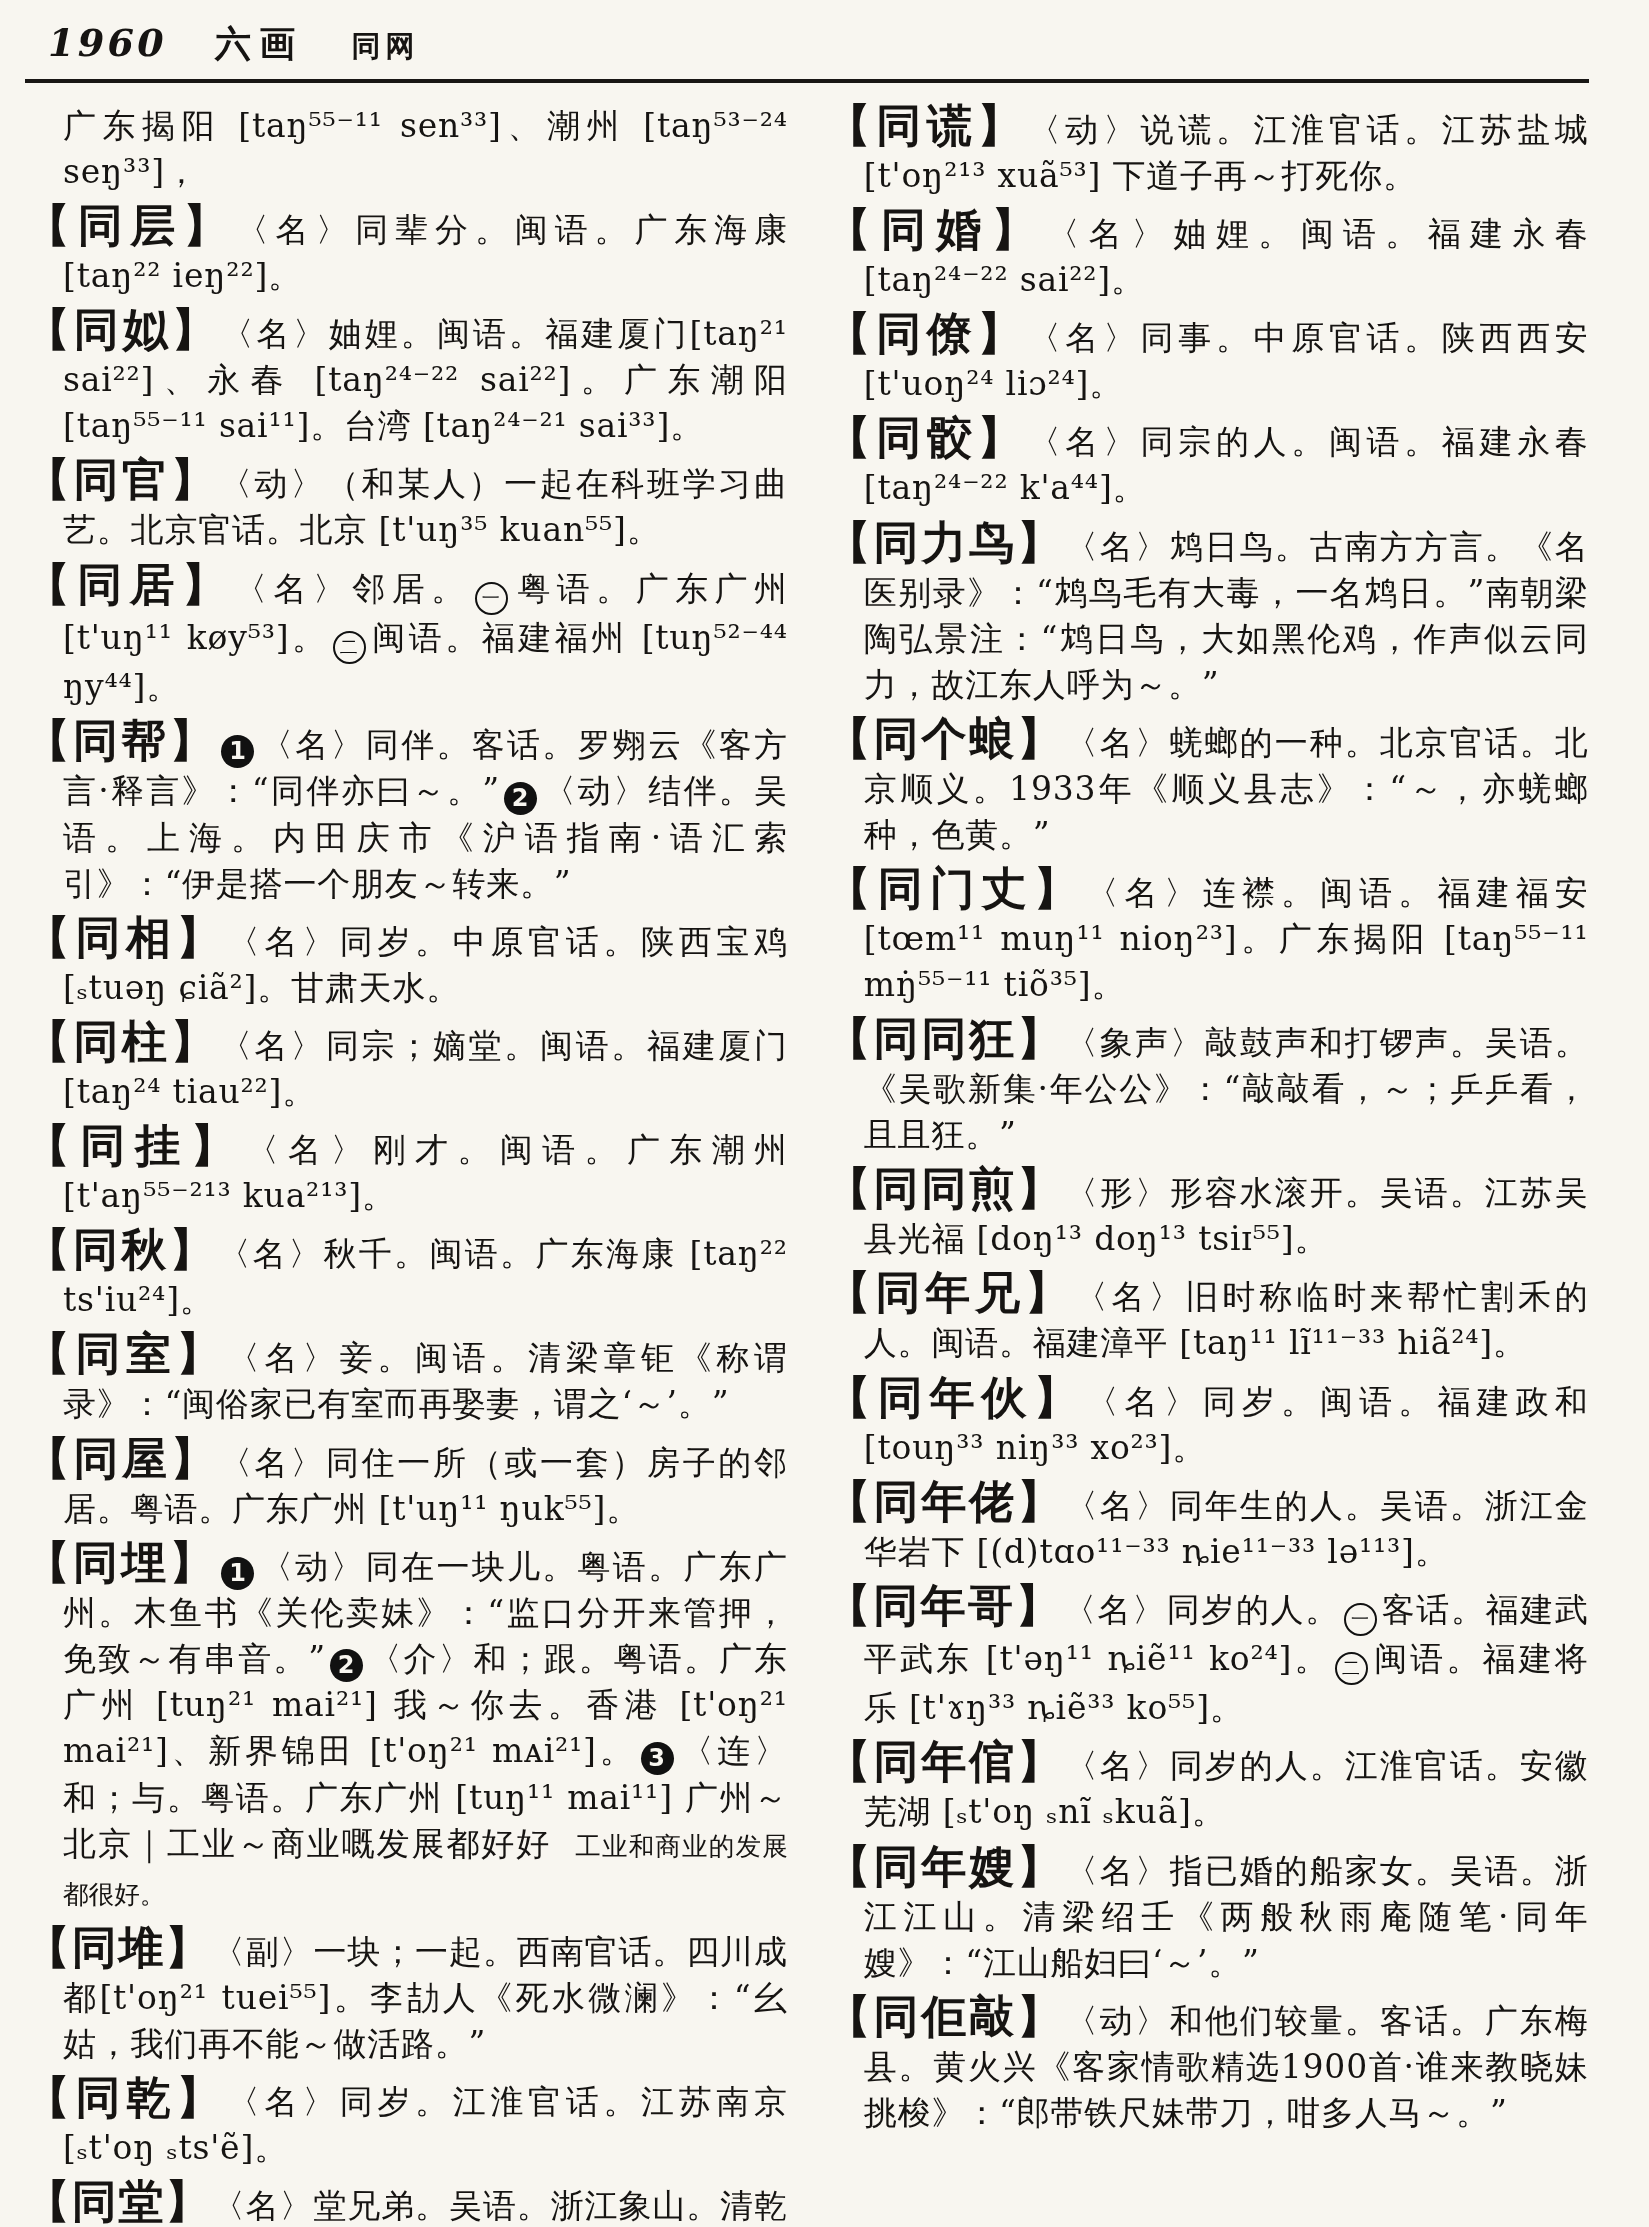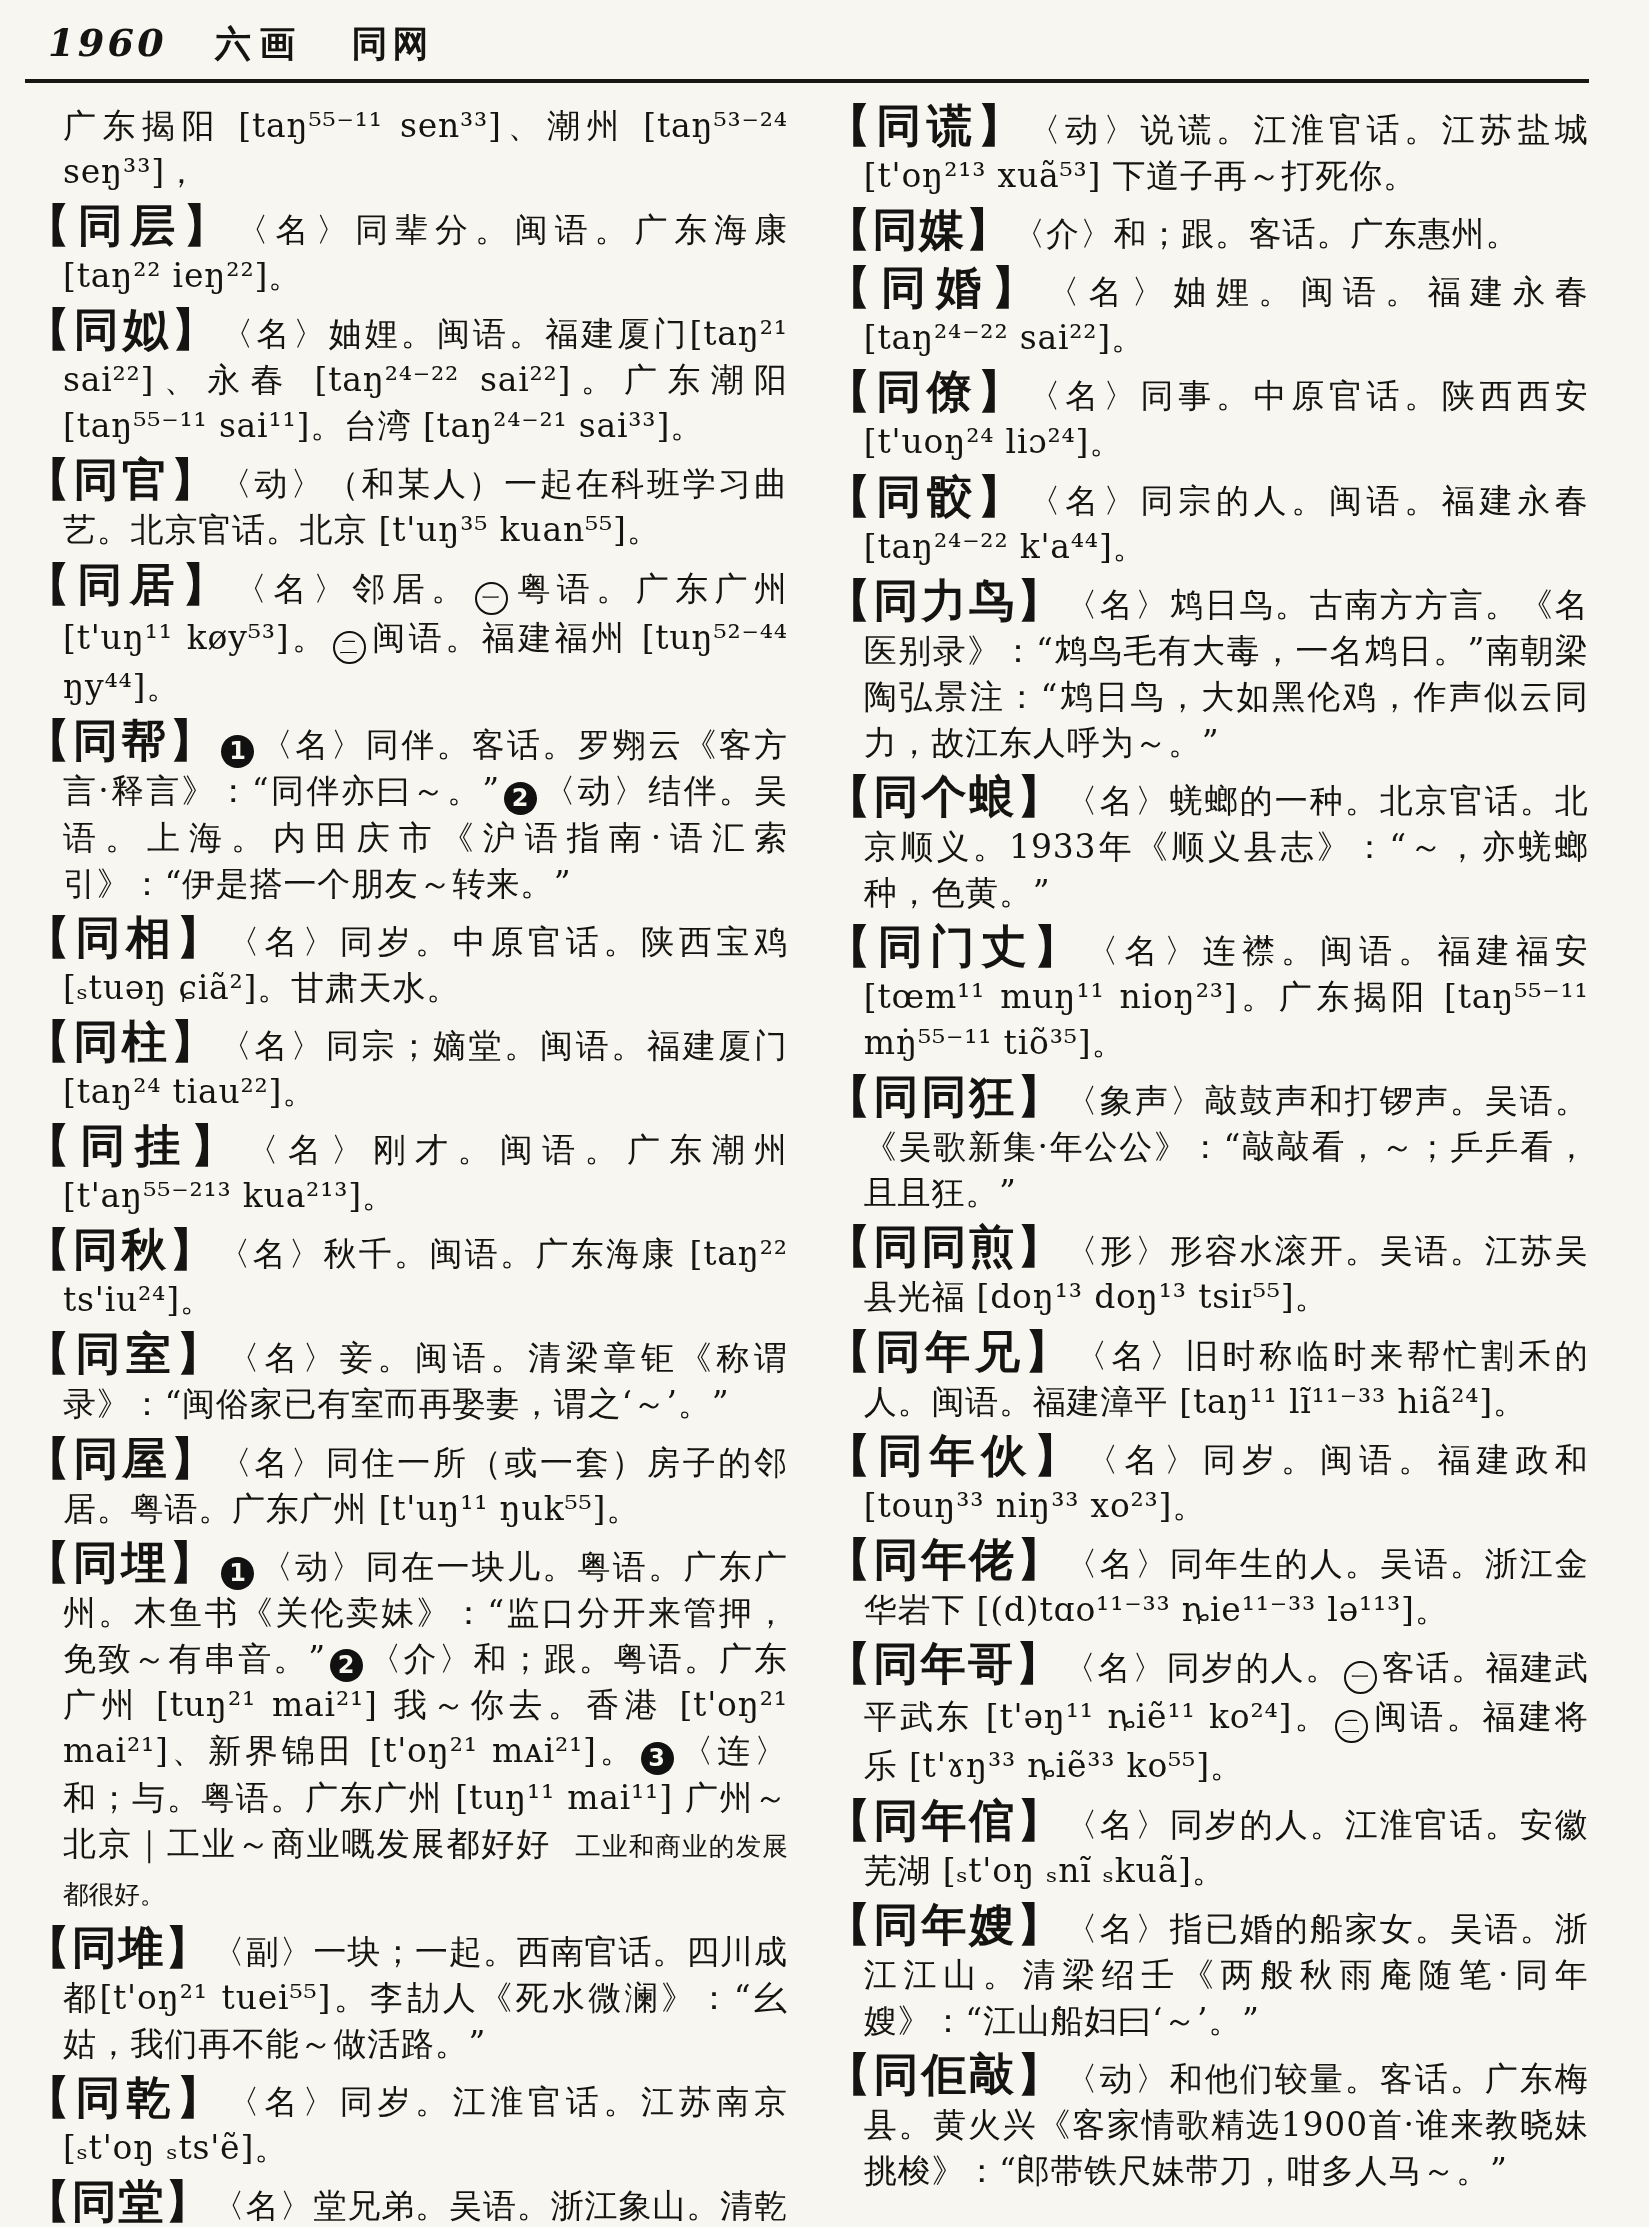--- a/index.html
+++ b/index.html
@@ -6,21 +6,21 @@
   body{
     width:1650px;height:2227px;
     background:#f8f6f0;color:#161412;
     font-family:"DejaVu Serif","DejaVu Sans","Liberation Serif",serif;
     overflow:hidden;
   }
   .page{box-sizing:border-box;width:1610px;height:2227px;padding:13.2px 21.4px 10px 25px;}
   .hdr{display:flex;align-items:baseline;gap:48px;padding:6.6px 0 5px 23px;}
   .hdr .pgnum{font-style:italic;font-weight:bold;font-size:38px;letter-spacing:3.3px;}
   .hdr .strokes{font-weight:bold;font-size:36px;letter-spacing:8.2px;}
-  .hdr .range{font-weight:bold;font-size:36px;letter-spacing:5px;}
+  .hdr .range{font-weight:bold;font-size:29px;letter-spacing:5px;}
   .rule{border:none;border-top:4.1px solid #191715;margin:5px 0 20px 0;}
   .cols{display:flex;gap:38px;}
   .col{flex:1 1 0;min-width:0;}
   p.entry{
     margin:0 0 8.2px 0;
     padding-left:38px;text-indent:-38px;
     font-size:33px;line-height:46px;
     text-align:justify;
     letter-spacing:0.8px;
   }
@@ -65,21 +65,20 @@
         <p class="entry"><span class="hw">【同秋】</span><span>〈名〉秋千。闽语。</span><span class="pn">广东海康</span><span> [taŋ²² ts'iu²⁴]。</span></p>
         <p class="entry"><span class="hw">【同室】</span><span>〈名〉妾。闽语。</span><span class="pn">清梁章钜</span><span>《称谓录》：“闽俗家已有室而再娶妻，谓之‘～’。”</span></p>
         <p class="entry"><span class="hw">【同屋】</span><span>〈名〉同住一所（或一套）房子的邻居。粤语。</span><span class="pn">广东广州</span><span> [t'uŋ¹¹ ŋuk⁵⁵]。</span></p>
         <p class="entry"><span class="hw">【同埋】</span><span class="bn">1</span><span>〈动〉同在一块儿。粤语。</span><span class="pn">广东广州</span><span>。木鱼书《关伦卖妹》：“监口分开来管押，免致～有串音。”</span><span class="bn">2</span><span>〈介〉和；跟。粤语。</span><span class="pn">广东广州</span><span> [tuŋ²¹ mai²¹] 我～你去。</span><span class="pn">香港</span><span> [t'oŋ²¹ mai²¹]、</span><span class="pn">新界锦田</span><span> [t'oŋ²¹ mᴀi²¹]。</span><span class="bn">3</span><span>〈连〉和；与。粤语。</span><span class="pn">广东广州</span><span> [tuŋ¹¹ mai¹¹] </span><span class="pn">广州</span><span>～</span><span class="pn">北京</span><span>｜工业～商业嘅发展都好好</span><span class="sm">工业和商业的发展都很好。</span></p>
         <p class="entry"><span class="hw">【同堆】</span><span>〈副〉一块；一起。西南官话。</span><span class="pn">四川成都</span><span>[t'oŋ²¹ tuei⁵⁵]。</span><span class="pn">李劼人</span><span>《死水微澜》：“幺姑，我们再不能～做活路。”</span></p>
         <p class="entry"><span class="hw">【同乾】</span><span>〈名〉同岁。江淮官话。</span><span class="pn">江苏南京</span><span> [ₛt'oŋ ₛts'ẽ]。</span></p>
         <p class="entry"><span class="hw">【同堂】</span><span>〈名〉堂兄弟。吴语。</span><span class="pn">浙江象山</span><span>。</span><span class="pn">清乾隆</span><span>二四年《象山县志》：“今人谓从兄昆弟为～。”</span></p>
       </div>
       <div class="col">
         <p class="entry"><span class="hw">【同谎】</span><span>〈动〉说谎。江淮官话。</span><span class="pn">江苏盐城</span><span> [t'oŋ²¹³ xuã⁵³] 下道子再～打死你。</span></p>
-        <p class="entry"><span class="hw">【同媒】</span><span>〈介〉和；跟。客话。</span><span class="pn">广东惠州</span><span>。</span></p>
         <p class="entry"><span class="hw">【同婚】</span><span>〈名〉妯娌。闽语。</span><span class="pn">福建永春</span><span> [taŋ²⁴⁻²² sai²²]。</span></p>
         <p class="entry"><span class="hw">【同僚】</span><span>〈名〉同事。中原官话。</span><span class="pn">陕西西安</span><span> [t'uoŋ²⁴ liɔ²⁴]。</span></p>
         <p class="entry"><span class="hw">【同骹】</span><span>〈名〉同宗的人。闽语。</span><span class="pn">福建永春</span><span> [taŋ²⁴⁻²² k'a⁴⁴]。</span></p>
         <p class="entry"><span class="hw">【同力鸟】</span><span>〈名〉鸩日鸟。古南方方言。《名医别录》：“鸩鸟毛有大毒，一名鸩日。”</span><span class="pn">南朝梁陶弘景</span><span>注：“鸩日鸟，大如黑伦鸡，作声似云同力，故</span><span class="pn">江东</span><span>人呼为～。”</span></p>
         <p class="entry"><span class="hw">【同个蜋】</span><span>〈名〉蜣螂的一种。北京官话。</span><span class="pn">北京顺义</span><span>。1933年《顺义县志》：“～，亦蜣螂种，色黄。”</span></p>
         <p class="entry"><span class="hw">【同门丈】</span><span>〈名〉连襟。闽语。</span><span class="pn">福建福安</span><span>[tœm¹¹ muŋ¹¹ nioŋ²³]。</span><span class="pn">广东揭阳</span><span> [taŋ⁵⁵⁻¹¹ mŋ̇⁵⁵⁻¹¹ tiõ³⁵]。</span></p>
         <p class="entry"><span class="hw">【同同狂】</span><span>〈象声〉敲鼓声和打锣声。吴语。《吴歌新集·年公公》：“敲敲看，～；乒乒看，且且狂。”</span></p>
         <p class="entry"><span class="hw">【同同煎】</span><span>〈形〉形容水滚开。吴语。</span><span class="pn">江苏吴县光福</span><span> [doŋ¹³ doŋ¹³ tsiɪ⁵⁵]。</span></p>
         <p class="entry"><span class="hw">【同年兄】</span><span>〈名〉旧时称临时来帮忙割禾的人。闽语。</span><span class="pn">福建漳平</span><span> [taŋ¹¹ lĩ¹¹⁻³³ hiã²⁴]。</span></p>
         <p class="entry"><span class="hw">【同年伙】</span><span>〈名〉同岁。闽语。</span><span class="pn">福建政和</span><span>[touŋ³³ niŋ³³ xo²³]。</span></p>

